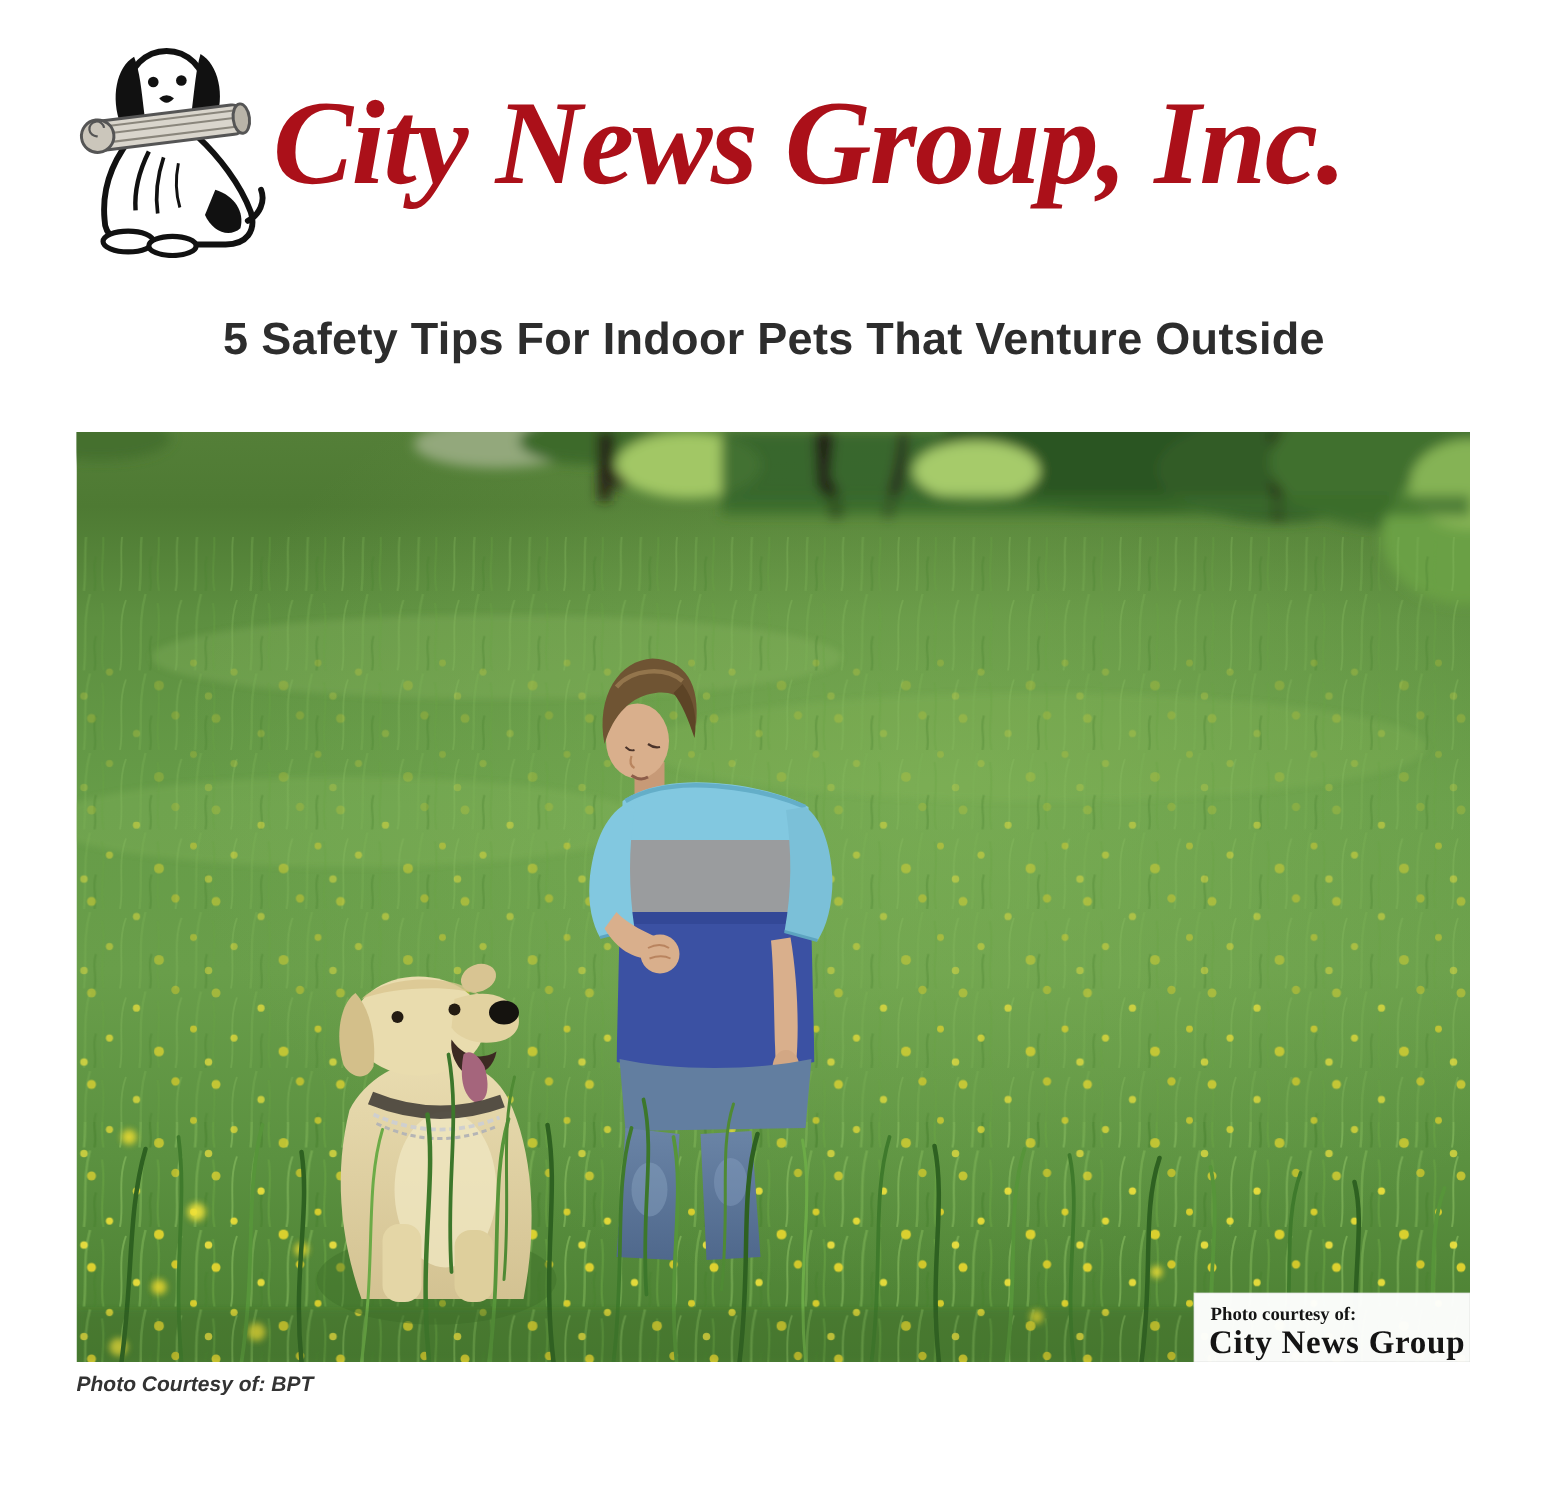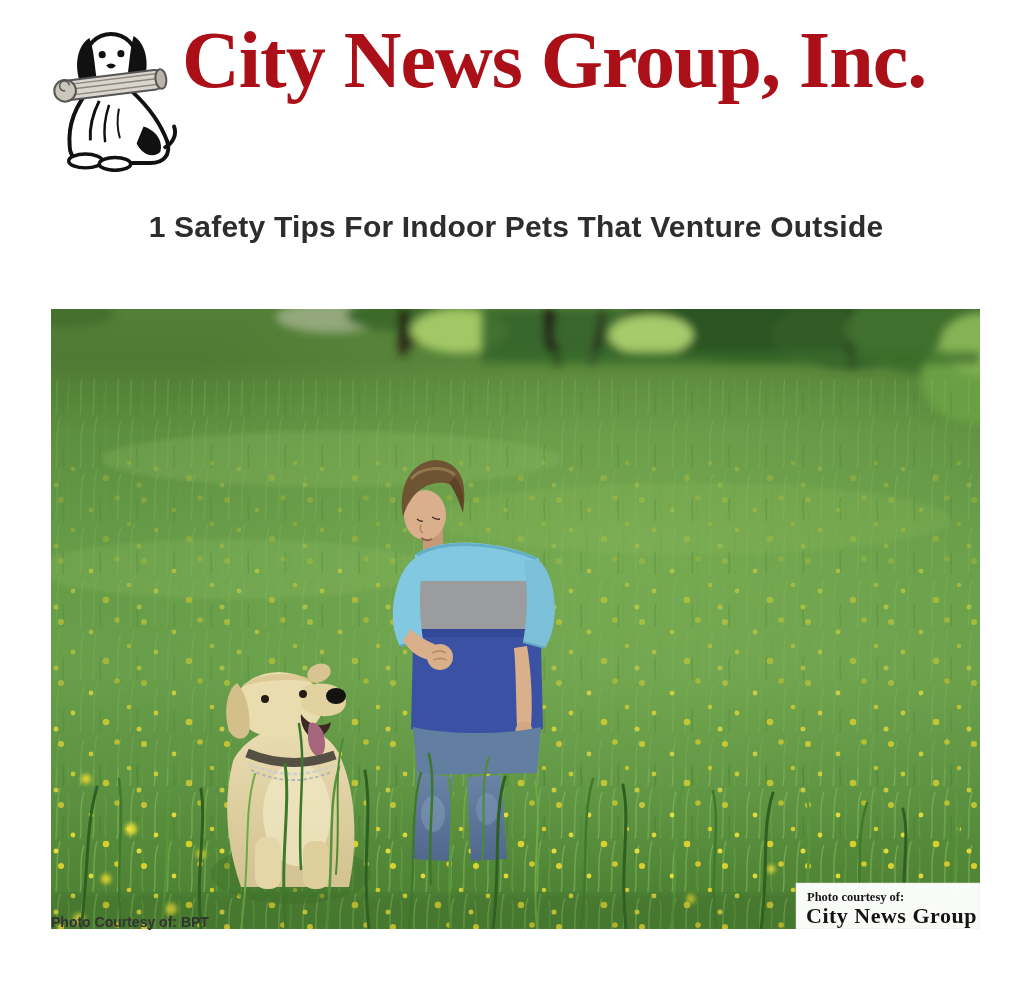--- a/index.html
+++ b/index.html
@@ -1,33 +1,33 @@
 <!DOCTYPE html>
 <html><head>
 <meta charset="utf-8">
 <style>
   html,body{margin:0;padding:0;background:#fff;}
   .page{position:relative;width:1032px;height:1000px;background:#ffffff;overflow:hidden;
         font-family:"Liberation Sans", sans-serif;}
   
   .site-header{position:absolute;left:50px;top:16px;height:160px;display:flex;align-items:center;}
-  .logo{display:flex;gap:4px;text-decoration:none;cursor:pointer;}
+  .logo{display:flex;align-items:center;gap:4px;text-decoration:none;cursor:pointer;font-style:italic;}
   .logo-icon svg{width:128px;height:152px;display:block;}
   .logo-text{font-family:"Liberation Serif", serif;font-weight:bold;font-size:80px;
              letter-spacing:-1px;color:#ab1019;white-space:nowrap;line-height:1;}
   
   .headline{position:absolute;left:0;top:210px;width:100%;text-align:center;margin:0;
             font-size:30px;font-weight:bold;color:#2d2d2d;letter-spacing:.2px;}
   
-  .photo{position:absolute;left:51px;top:309px;width:929px;height:596px;margin:0;}
+  .photo{position:absolute;left:51px;top:288px;width:929px;height:596px;margin:0;}
   .photo svg{display:block;width:929px;height:620px;}
   .wm-line1{font-family:"Liberation Serif", serif;font-weight:bold;font-size:12.5px;fill:#141414;}
   .wm-line2{font-family:"Liberation Serif", serif;font-weight:bold;font-size:22px;fill:#141414;letter-spacing:.5px;}
   
-  .credit{position:absolute;left:51px;top:914px;font-size:14px;font-weight:bold;color:#333;}
+  .credit{position:absolute;left:51px;top:914px;font-size:14px;font-weight:bold;color:#333;font-style:italic;}
   .excerpt{position:absolute;left:51px;top:934px;width:900px;margin:0;
            font-size:16.5px;line-height:24px;color:#3a3a3a;}
 </style>
 </head>
 <body>
 
 <div class="page">
 
   <header class="site-header">
     <a class="logo">
@@ -57,21 +57,21 @@
             <circle cx="15" cy="64" r="11" fill="#cbc6bb" stroke="#555" stroke-width="2"></circle>
             <path d="M15,64 a5,5 0 1,1 5,-5" stroke="#555" stroke-width="1.5" fill="none"></path>
             <ellipse cx="113" cy="64" rx="5.5" ry="10" fill="#b9b4a8" stroke="#555" stroke-width="2"></ellipse>
           </g>
         </svg>
       </span>
       <span class="logo-text">City News Group, Inc.</span>
     </a>
   </header>
 
-  <h1 class="headline">1 Safety Tips For Indoor Pets That Venture Outside</h1>
+  <h1 class="headline">5 Safety Tips For Indoor Pets That Venture Outside</h1>
 
   <figure class="photo" aria-label="A boy in a blue t-shirt stands beside a yellow Labrador retriever in a sunny meadow of tall grass and yellow buttercups, blurred trees in the background">
     <svg viewBox="0 0 929 620" preserveAspectRatio="none">
       <defs>
         <linearGradient id="grass" x1="0" y1="0" x2="0" y2="1">
           <stop offset="0" stop-color="#547f38"></stop>
           <stop offset="0.08" stop-color="#4e7a33"></stop>
           <stop offset="0.2" stop-color="#5d8f40"></stop>
           <stop offset="0.4" stop-color="#669c48"></stop>
           <stop offset="0.58" stop-color="#699e4a"></stop>

